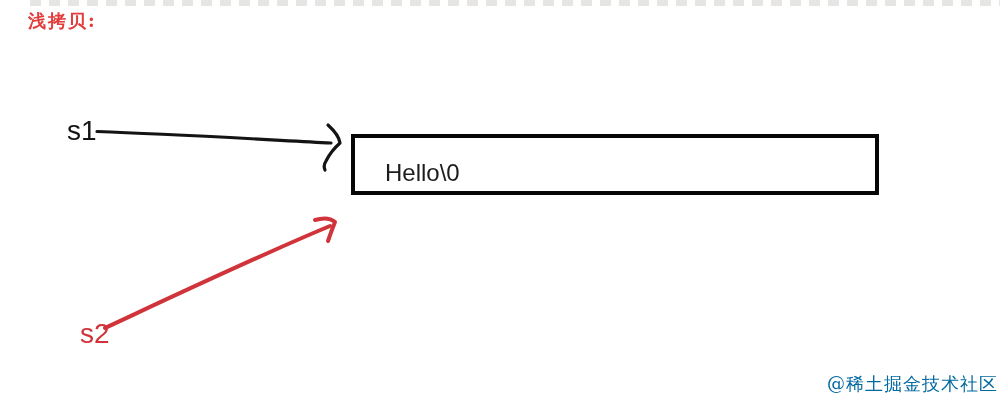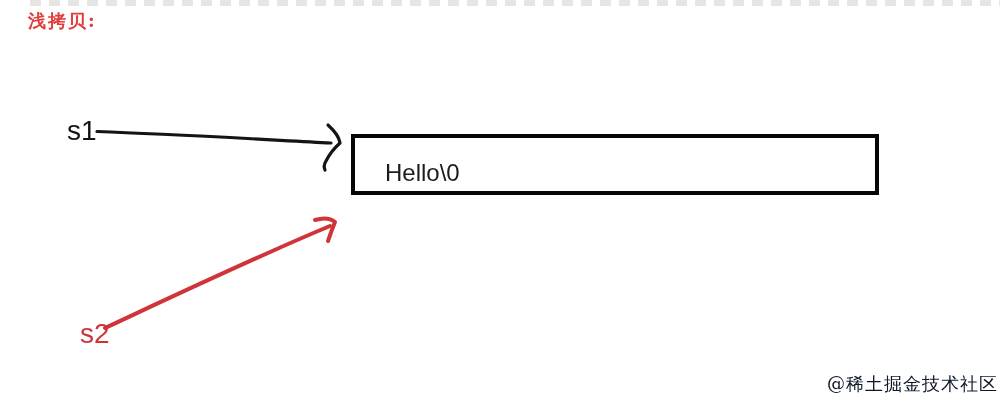--- a/index.html
+++ b/index.html
@@ -100,15 +100,15 @@
   </svg>
 
   <div class="pointer-label s1" style="color: rgb(20, 20, 20);">s1</div>
 
   <div class="pointer-label s2" style="color: rgb(208, 52, 58);">s2</div>
 
   <div class="memory-box" style="border-color: rgb(6, 6, 6);">
     <span class="content">Hello\0</span>
   </div>
 
-  <div class="watermark" style="color: #0f172a; margin-top: 8px;">@稀土掘金技术社区</div>
+  <div class="watermark" style="color: #0369a1; margin-top: 8px;">@稀土掘金技术社区</div>
 
 </div>
 
 </body></html>

